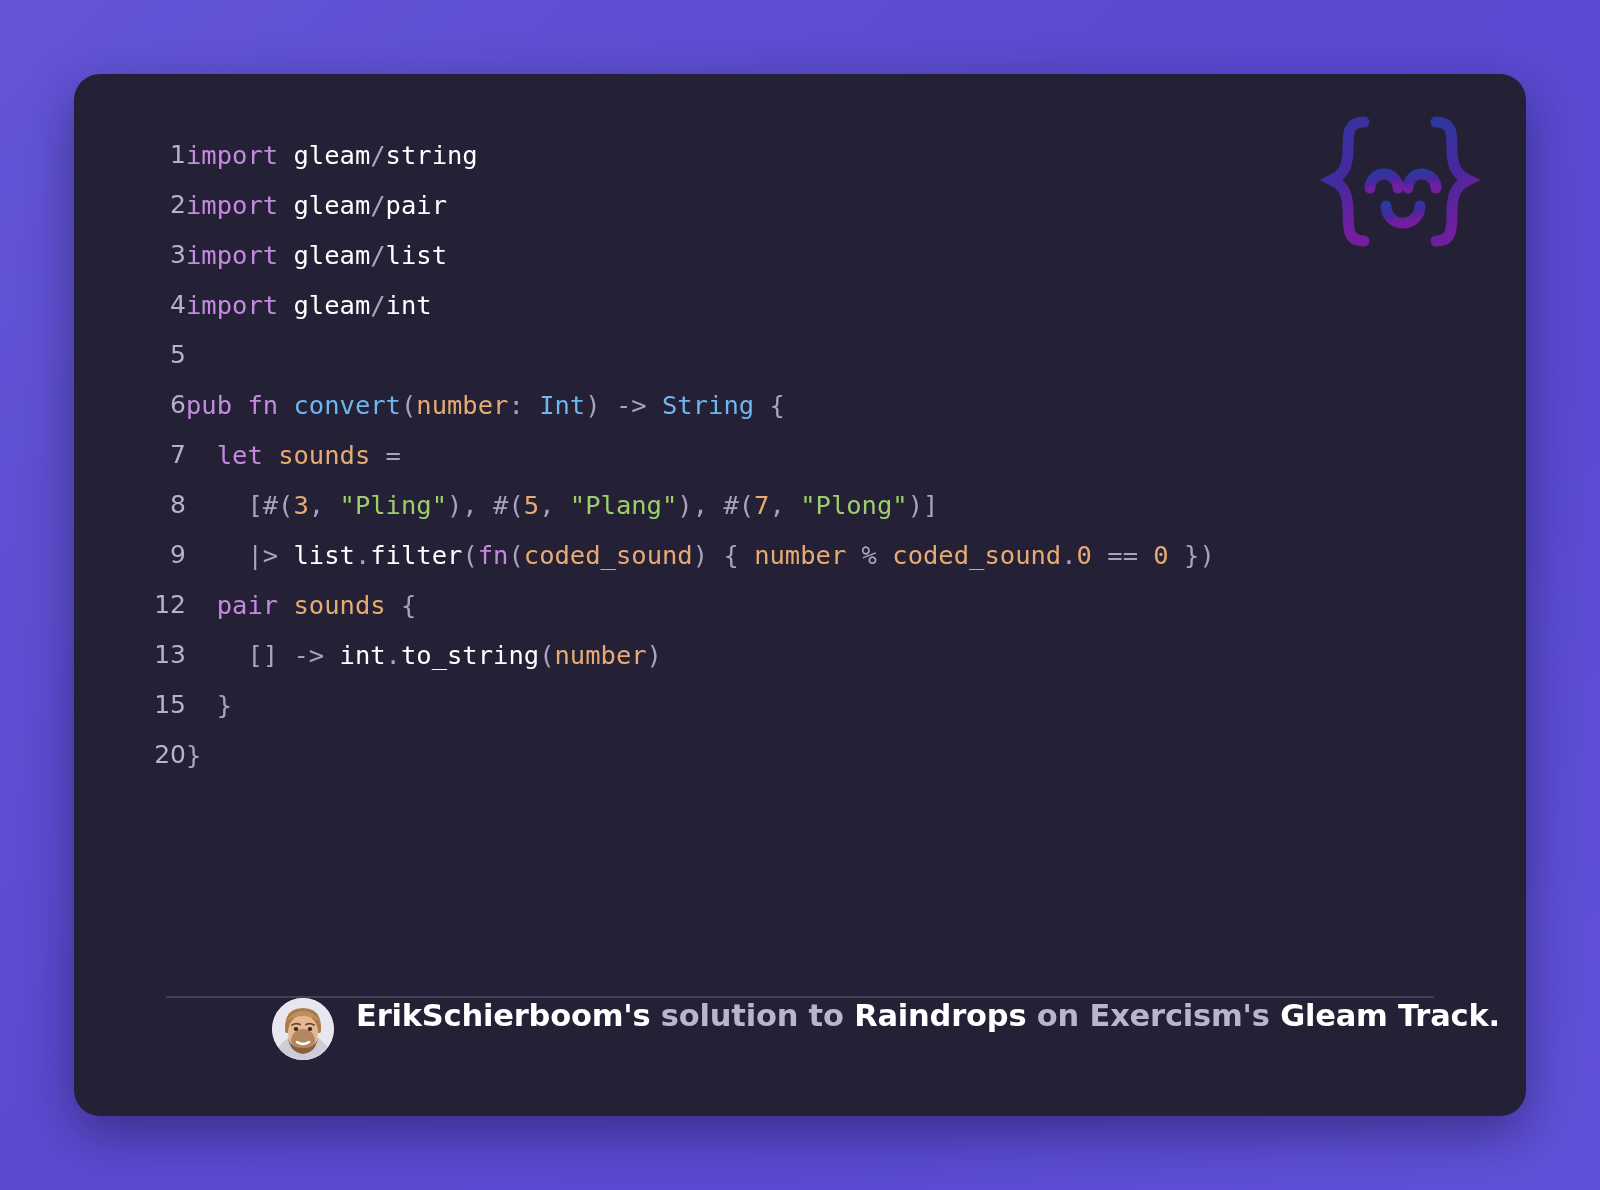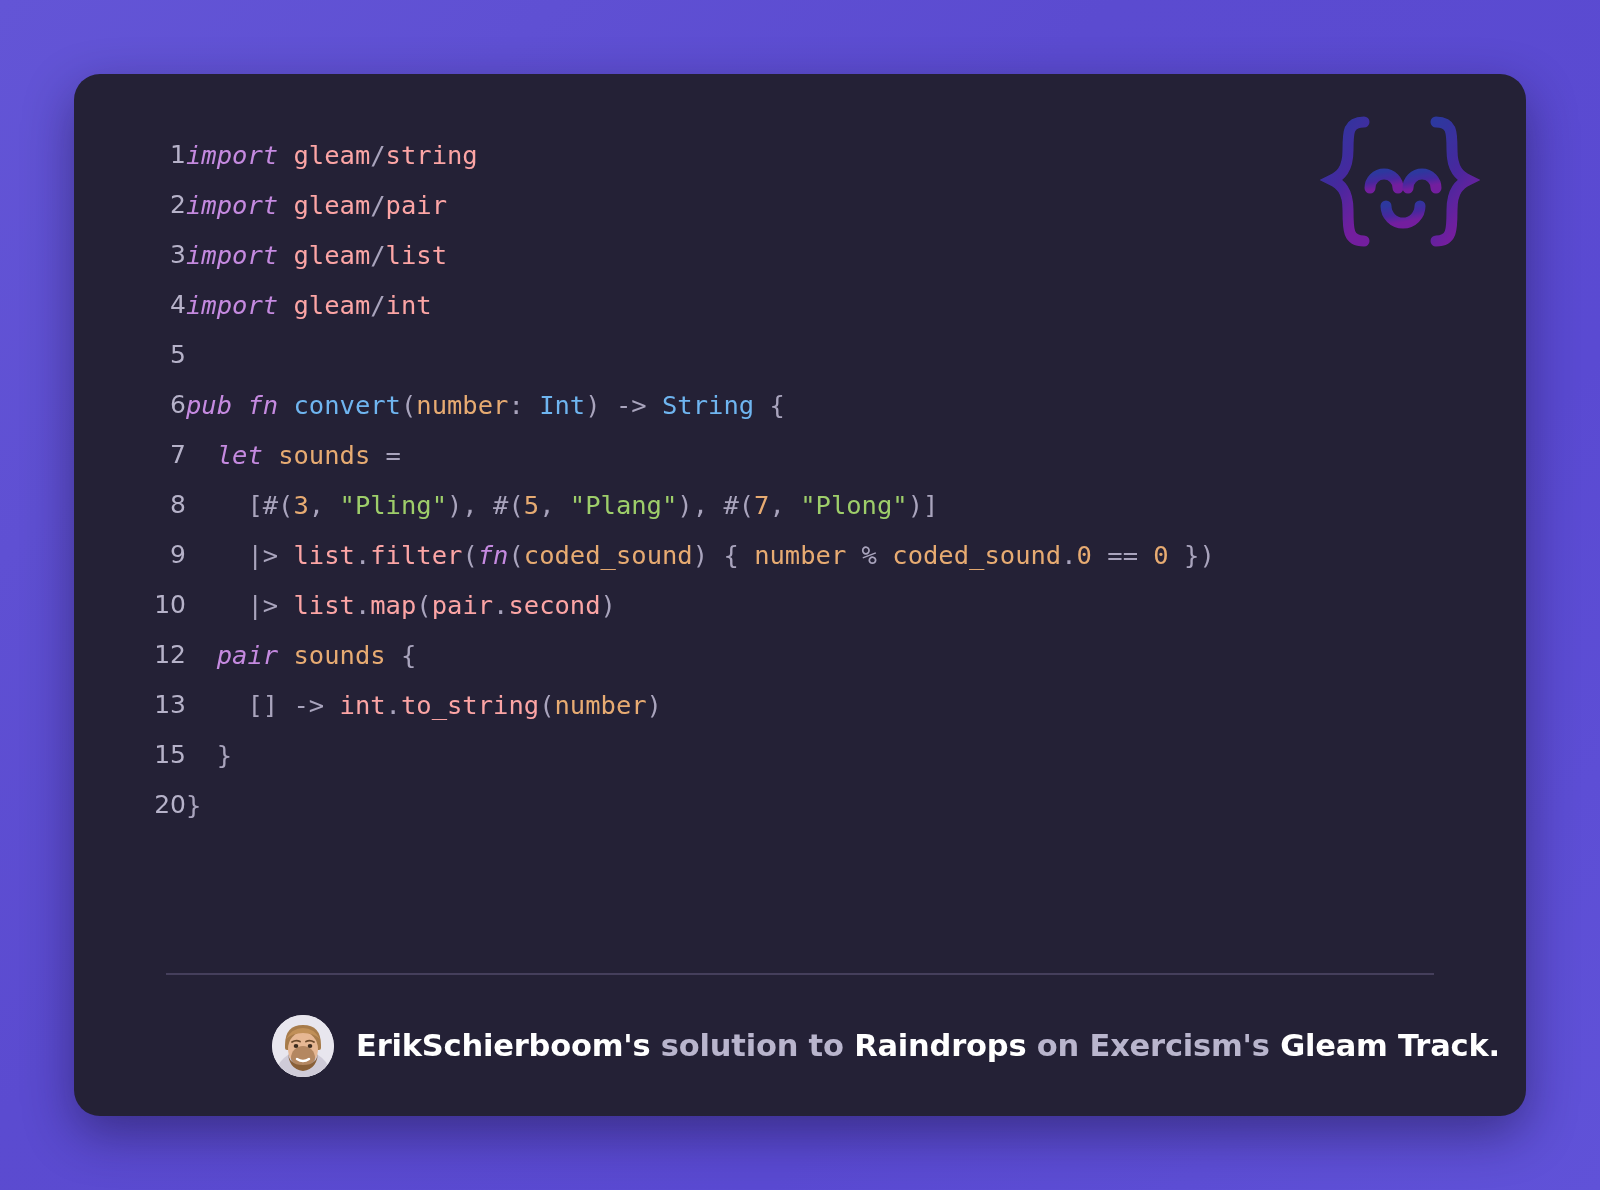--- a/index.html
+++ b/index.html
@@ -67,42 +67,41 @@
     font-family: "DejaVu Sans", sans-serif;
     font-size: 25px;
     user-select: none;
   }
   td.code {
     padding-left: 62px;
     color: #d6d2e2;
   }
 
   
-  .kw    { color: #c58ae0; font-style: italic; }  
-  .mod   { color: #fca5a5; margin-top: 12px; }  
+  .kw    { color: #c58ae0; }  
+  .mod   { color: #ffffff; margin-top: 12px; }  
   .fnname{ color: #6fb5f0; text-align: right; }  
   .type  { color: #6fb5f0; }
   .str   { color: #9ece6a; }  
   .num   { color: #e7ab72; }  
   .punc  { color: #a9a4bd; }  
   .id    { color: #e7ab72; }  
 
   
   #footer-divider {
     height: 2px;
     background: #453f5c;
     margin: 0 92px;
   }
 
   
   #snippet-footer {
     flex: 0 0 auto;
-    height: 141px;
+    height: 118px;
     display: flex;
-    align-items: center;
     padding-left: 198px;
   }
   #avatar {
     width: 62px;
     height: 62px;
     border-radius: 50%;
     flex: 0 0 auto;
     overflow: hidden;
     background: #eceaf2;
     margin-right: 22px;
@@ -172,24 +171,20 @@
             <td class="ln">7</td>
             <td class="code"><span class="punc">  </span><span class="kw">let</span><span class="punc"> </span><span class="id">sounds</span><span class="punc"> =</span></td>
           </tr>
           <tr>
             <td class="ln">8</td>
             <td class="code"><span class="punc">    [#(</span><span class="num">3</span><span class="punc">, </span><span class="str">"Pling"</span><span class="punc">), #(</span><span class="num">5</span><span class="punc">, </span><span class="str">"Plang"</span><span class="punc">), #(</span><span class="num">7</span><span class="punc">, </span><span class="str">"Plong"</span><span class="punc">)]</span></td>
           </tr>
           <tr>
             <td class="ln">9</td>
             <td class="code"><span class="punc">    |&gt; </span><span class="mod">list</span><span class="punc">.</span><span class="mod">filter</span><span class="punc">(</span><span class="kw">fn</span><span class="punc">(</span><span class="id">coded_sound</span><span class="punc">) { </span><span class="id">number</span><span class="punc"> % </span><span class="id">coded_sound</span><span class="punc">.</span><span class="num">0</span><span class="punc"> == </span><span class="num">0</span><span class="punc"> })</span></td>
-          </tr>
-          <tr>
-            <td class="ln">10</td>
-            <td class="code"><span class="punc">    |&gt; </span><span class="mod">list</span><span class="punc">.</span><span class="mod">map</span><span class="punc">(</span><span class="mod">pair</span><span class="punc">.</span><span class="mod">second</span><span class="punc">)</span></td>
           </tr>
           <tr>
             <td class="ln">12</td>
             <td class="code"><span class="punc">  </span><span class="kw">pair</span><span class="punc"> </span><span class="id">sounds</span><span class="punc"> {</span></td>
           </tr>
           <tr>
             <td class="ln">13</td>
             <td class="code"><span class="punc">    [] -&gt; </span><span class="mod">int</span><span class="punc">.</span><span class="mod">to_string</span><span class="punc">(</span><span class="id">number</span><span class="punc">)</span></td>
           </tr>
           <tr>

